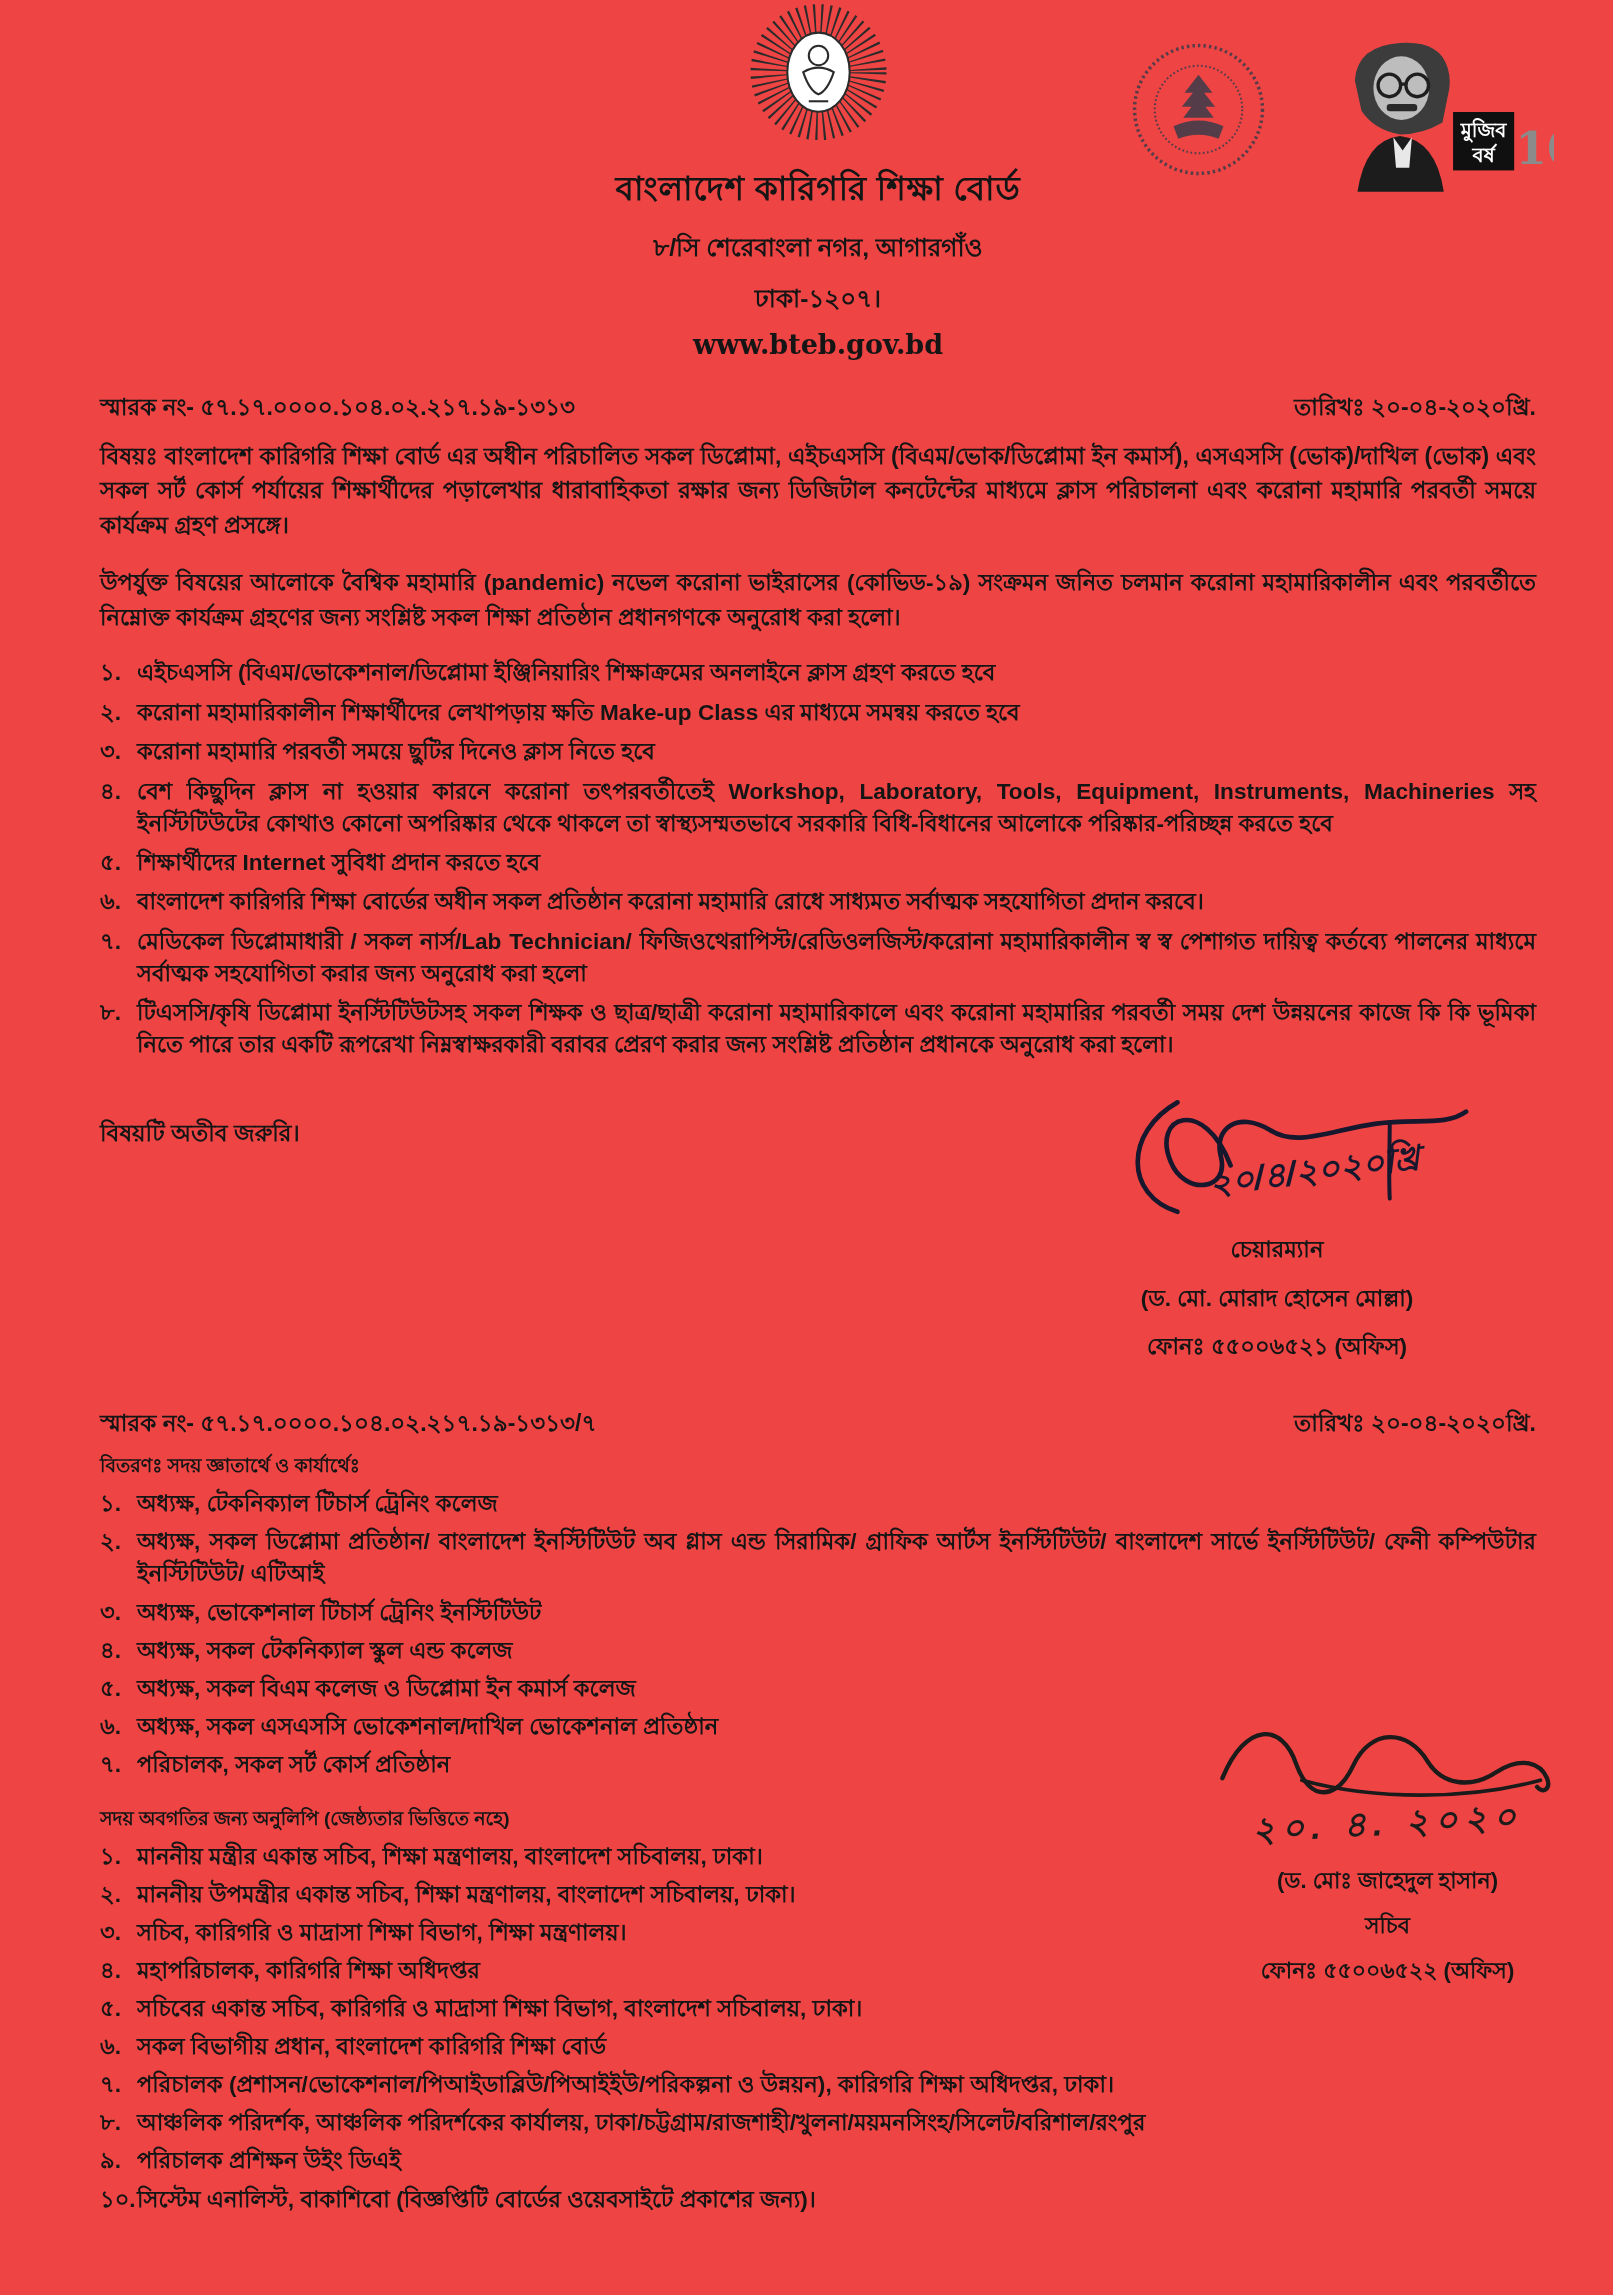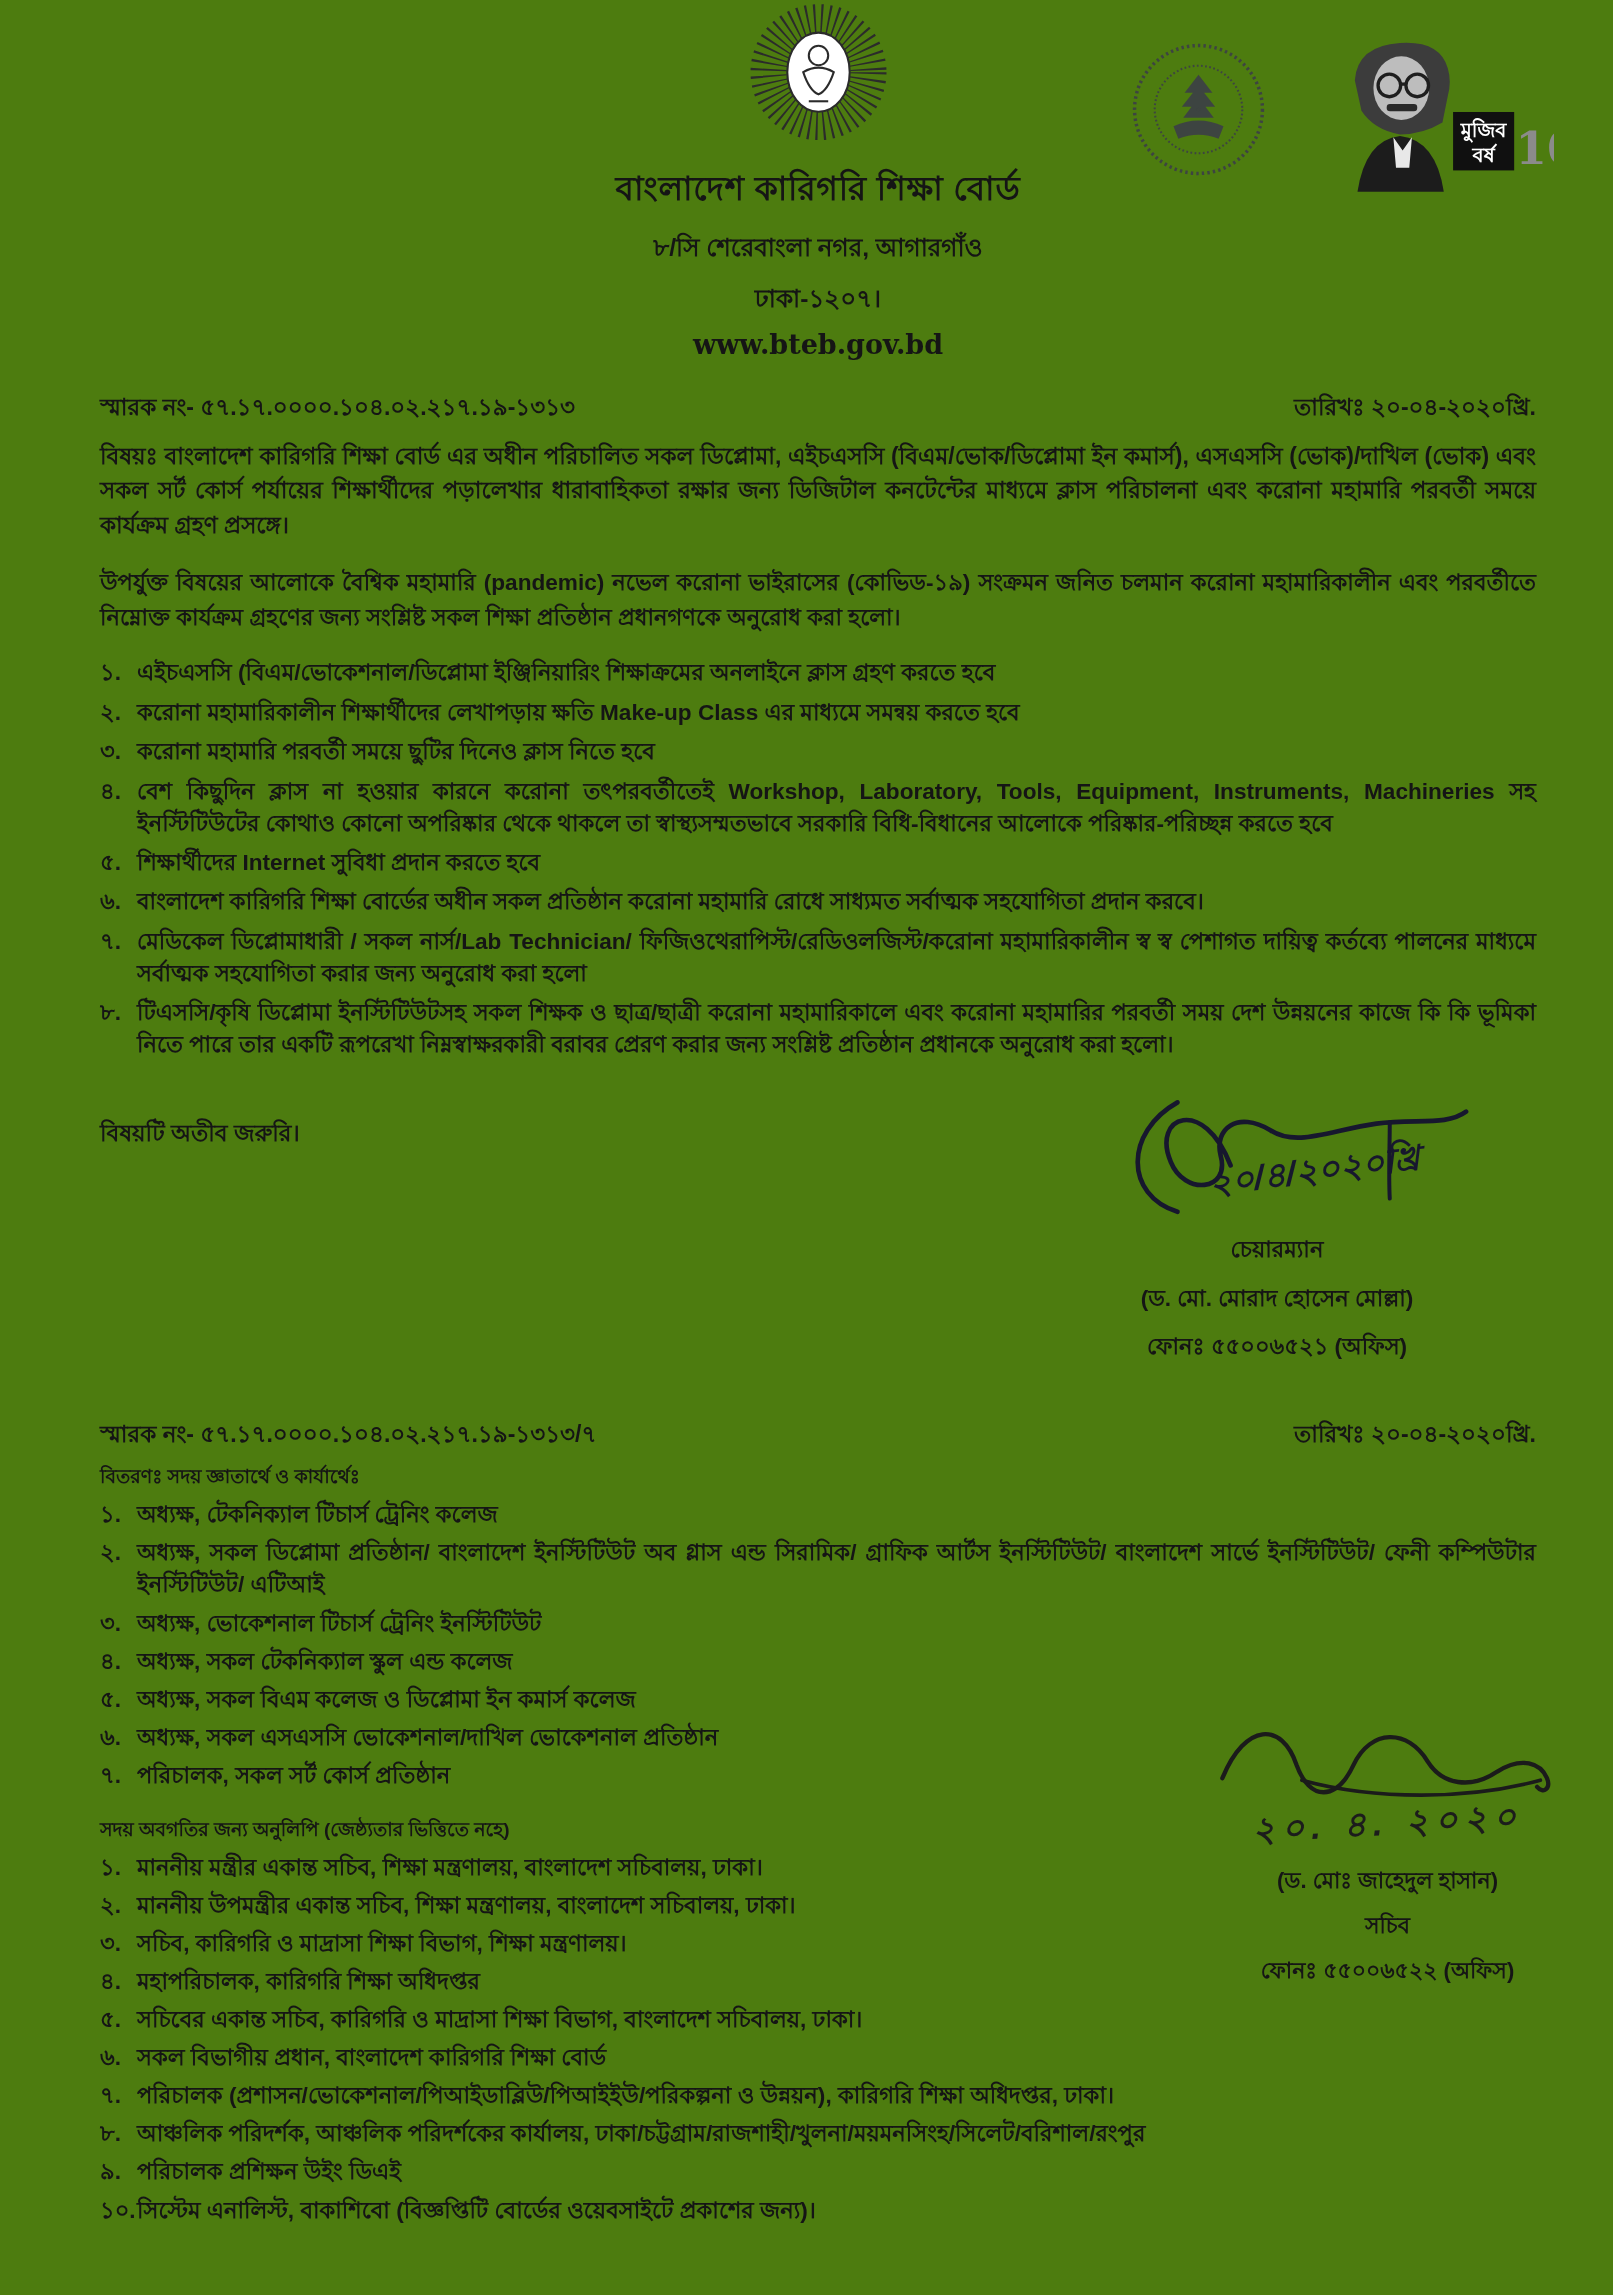--- a/index.html
+++ b/index.html
@@ -1,38 +1,38 @@
 <!DOCTYPE html>
 <html style="font-size:10.6px"><head>
 <meta charset="utf-8">
 <style>
   html,body{margin:0;padding:0;background:#9a9a9a;}
   .page{
     position:relative;
     width:1614px;height:2295px;
     margin:0 auto;
-    background:#4d7c0f;
+    background:#ef4444;
     color:#151515;
     font-family:"Liberation Sans","DejaVu Sans",sans-serif;
     font-weight:bold;
     overflow:hidden;
   }
   .content{position:absolute;left:100px;right:78px;top:0;}
   
   .header{ text-align:center; }
   .crest{ display:inline-block; }
   .org-name{ font-size:33px; margin-top:6.6px; letter-spacing:0.7px; }
   .addr{ font-size:24.6px; margin-top:10.6px; font-weight:bold; }
   .website{ font-size:27px; margin-top:9.3px; font-family:"DejaVu Serif",serif; }
   .corner-logos{ position:absolute; top:26.5px; right:60px; width:425px; height:166px; }
   .round-seal{ position:absolute; left:0; top:13.3px; opacity:.85; }
   .mujib{ position:absolute; right:0; top:0; }
   
   .memo-row{ display:flex; justify-content:space-between; align-items:center; font-size:23px; margin-top:29px; }
-  .memo-row.tight{ margin-top:49px; }
+  .memo-row.tight{ margin-top:38px; }
   
   .subject{ font-size:23px; line-height:1.5; margin-top:10.6px; text-align:justify; }
   .para{ font-size:22.6px; line-height:1.55; margin-top:22.6px; text-align:justify; }
   
   .list{ margin-top:22.6px; }
   .li{ display:flex; font-size:22.6px; line-height:1.42; margin-bottom:7.3px; }
   .li .num{ flex:0 0 37px; }
   .li .txt{ flex:1; text-align:justify; }
   .list.compact .li{ margin-bottom:6px; }
   

